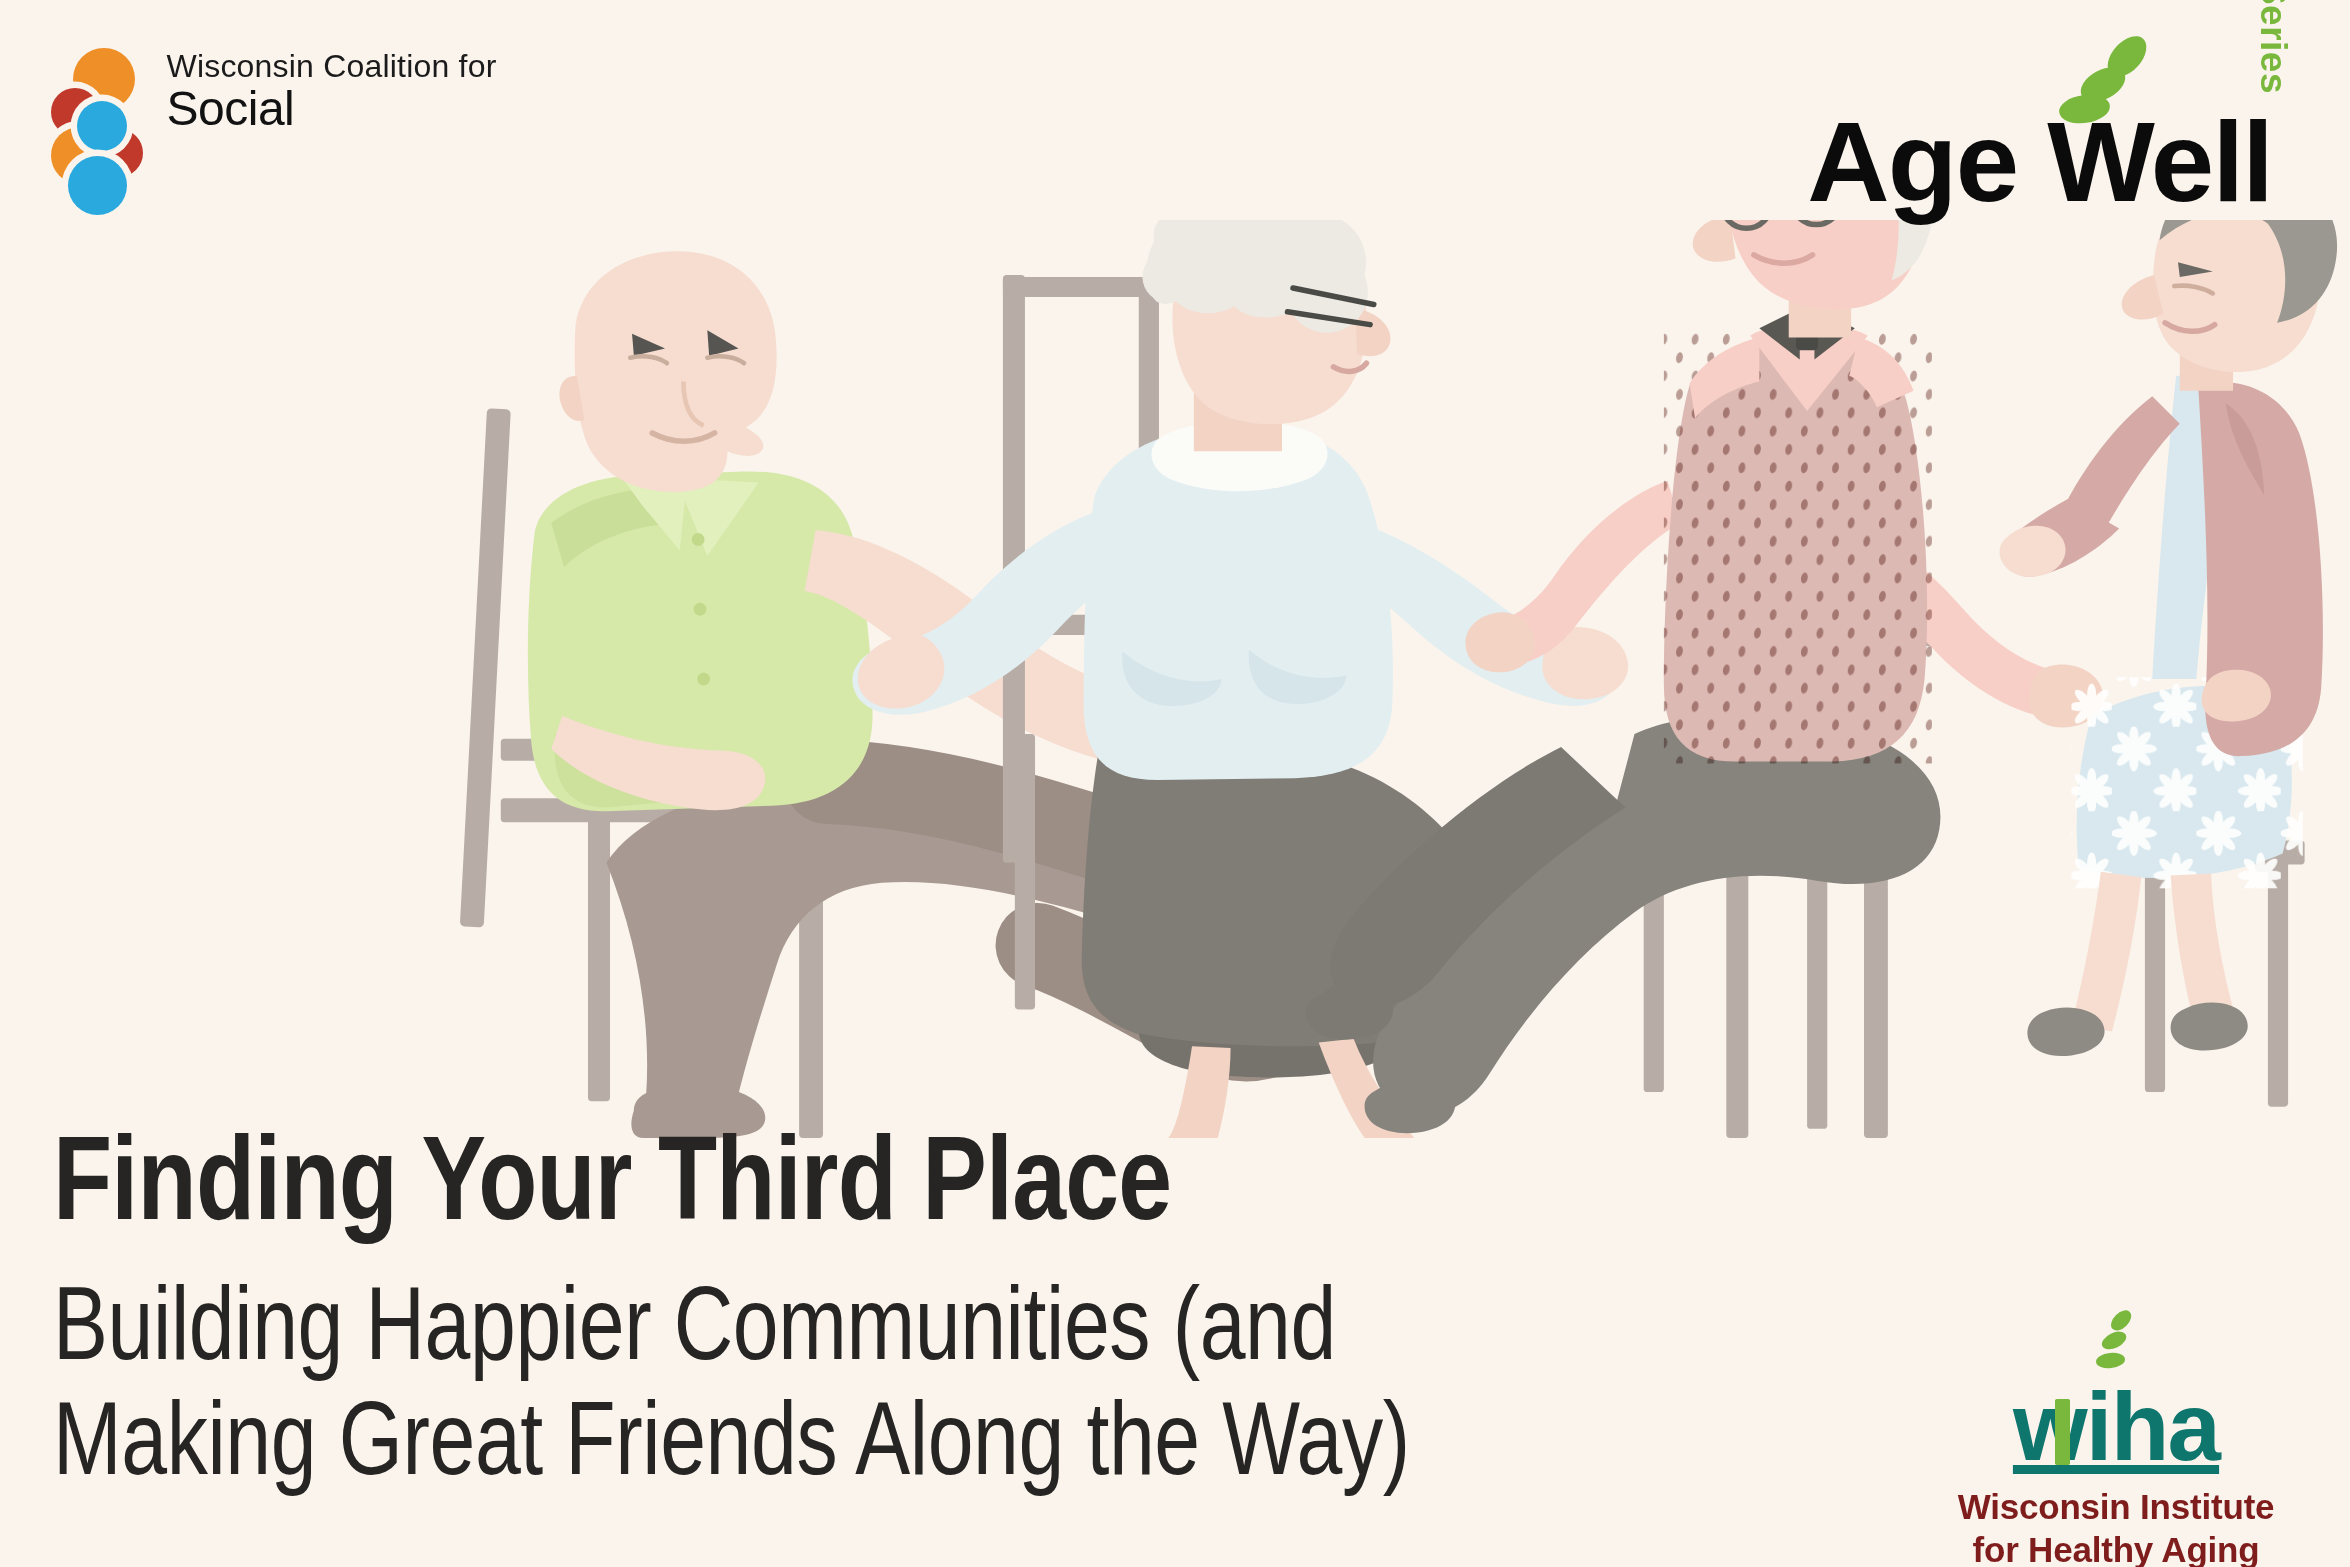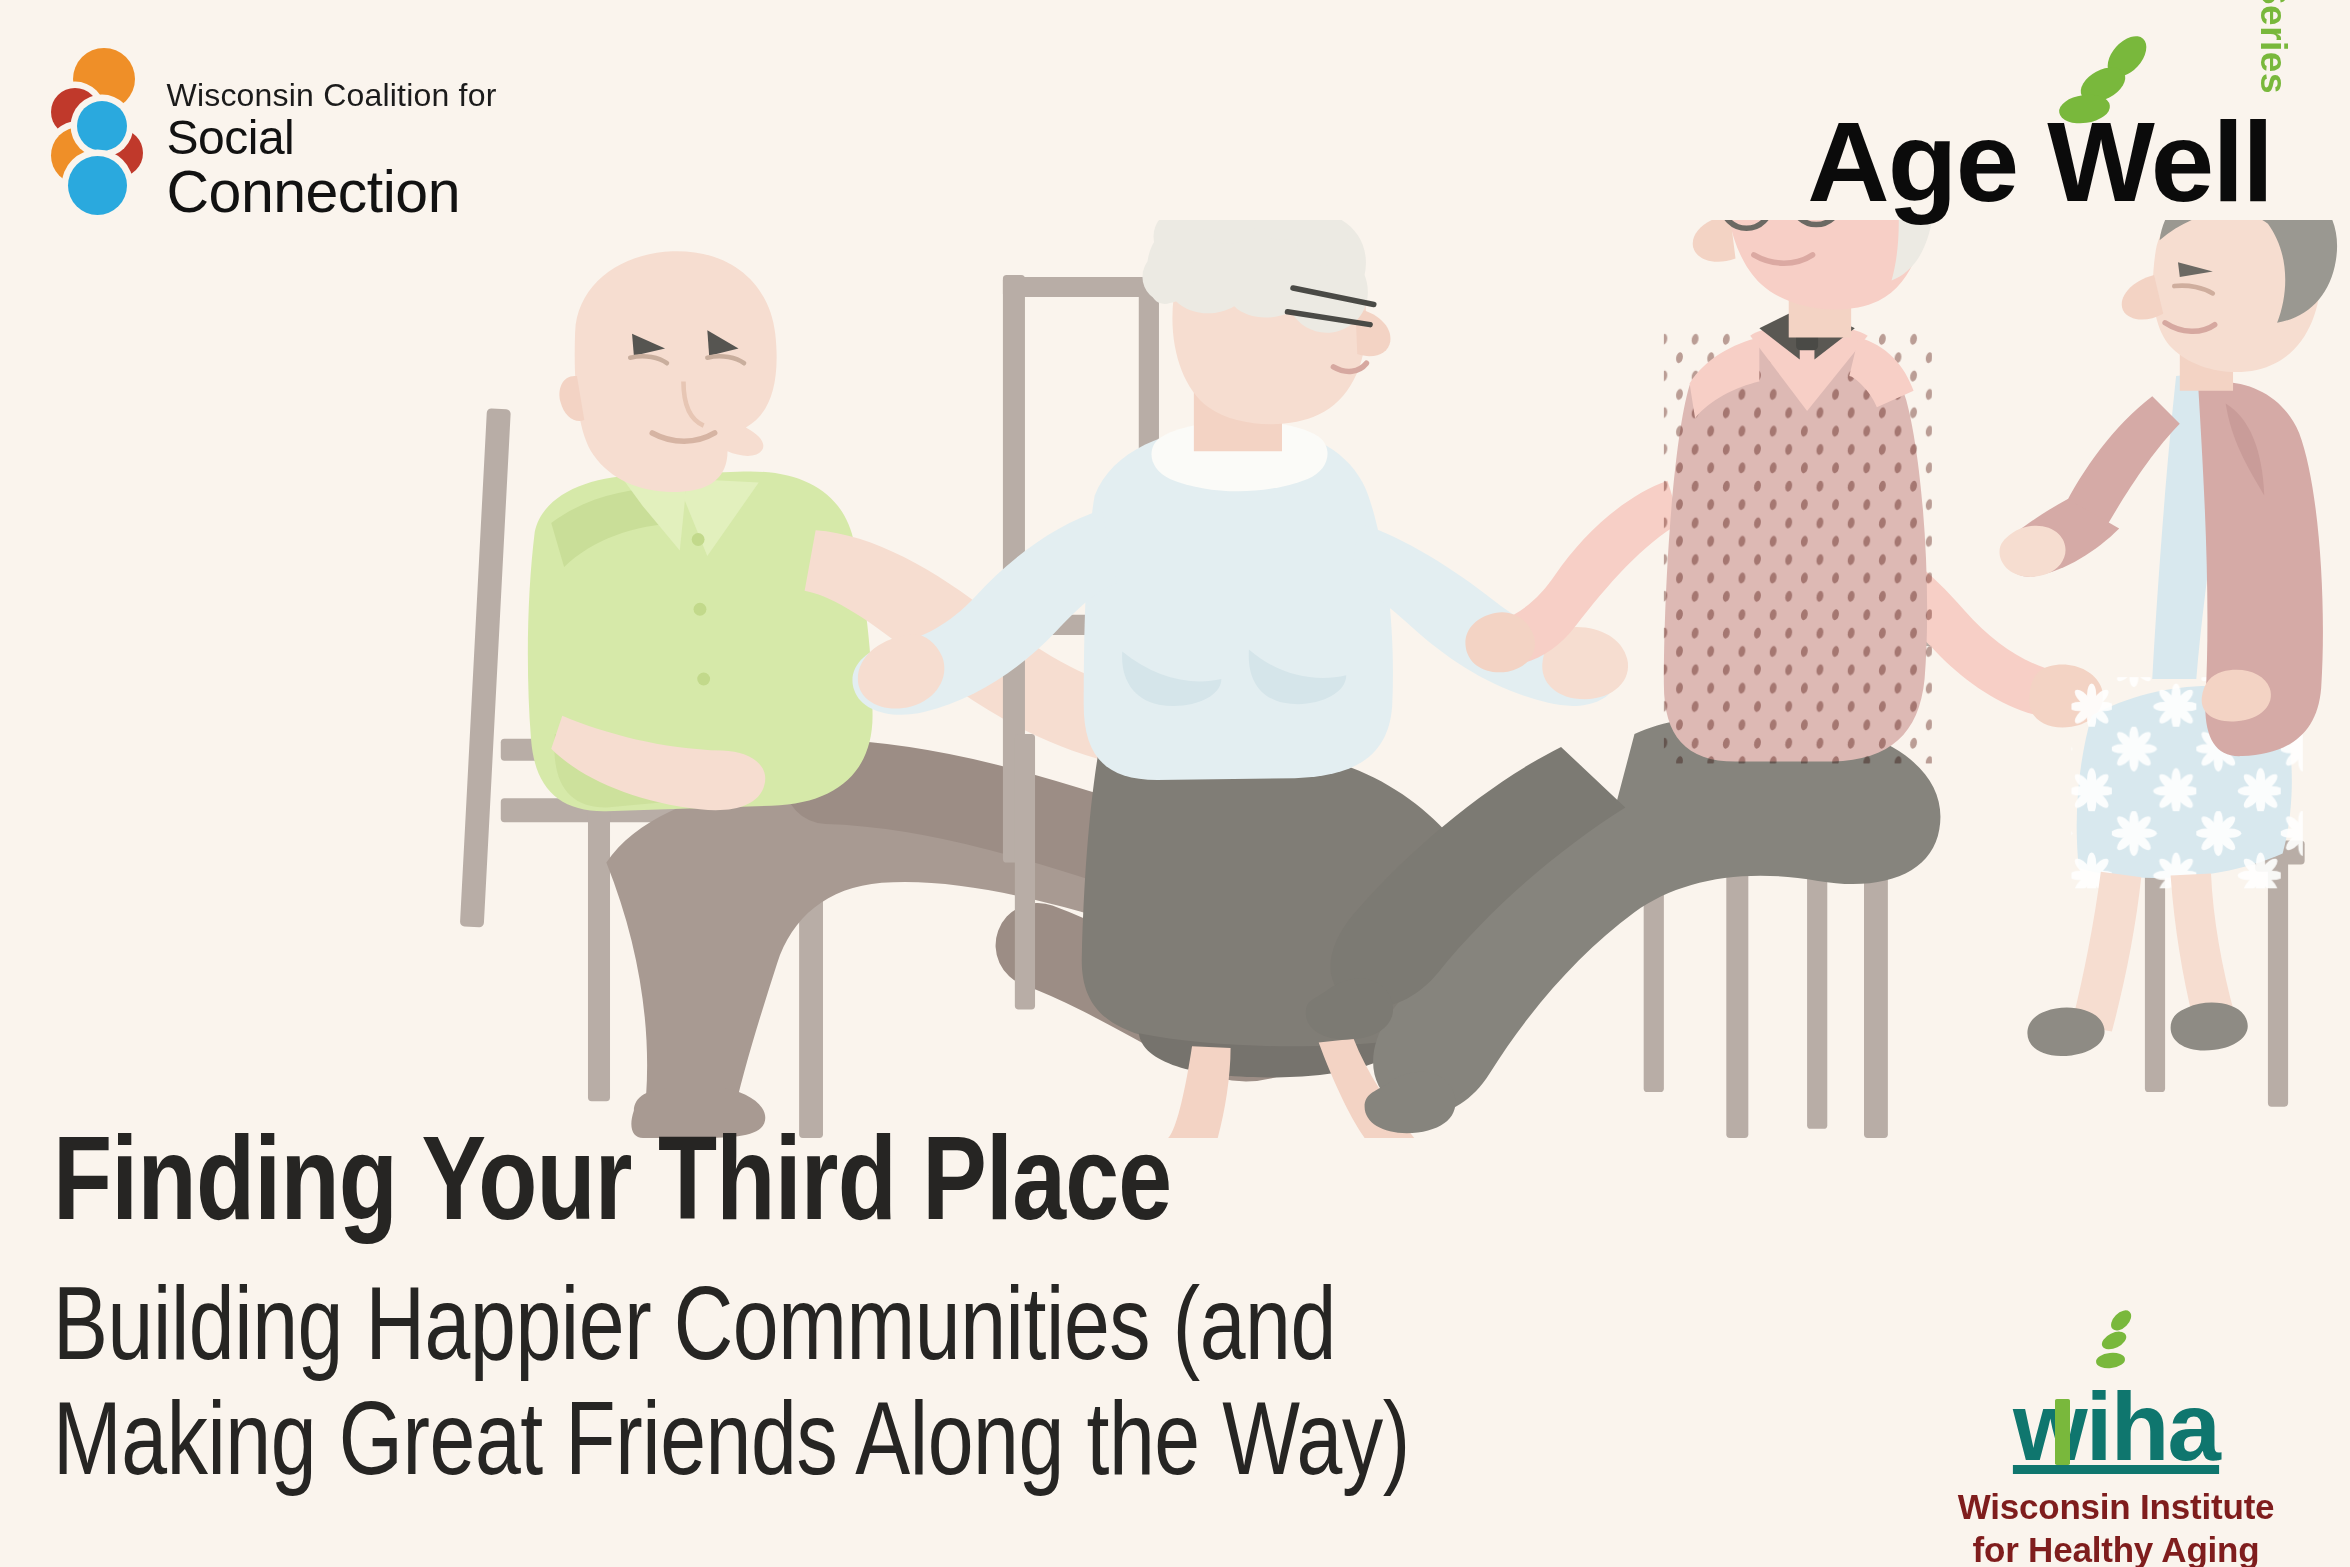--- a/index.html
+++ b/index.html
@@ -6,21 +6,21 @@
   body{
     width:2351px;height:1568px;
     background:#faf4ed;
     font-family:"Liberation Sans", sans-serif;
     overflow:hidden;
     position:relative;
   }
   .stage{position:absolute;inset:0;}
 
   
-  #wcsc-logo{position:absolute;left:51px;top:48px;display:flex;align-items:flex-end;gap:16.5px;}
+  #wcsc-logo{position:absolute;left:51px;top:48px;display:flex;align-items:flex-start;gap:16.5px;}
   #wcsc-mark{position:relative;width:99px;height:174px;flex:none;}
   #wcsc-mark .b{position:absolute;border-radius:50%;box-shadow:0 0 0 6.4px #faf4ed;}
   #wcsc-text{display:flex;flex-direction:column;justify-content:center;}
   #wcsc-line1{font-size:32px;letter-spacing:0.2px;color:#1b1b1b;font-weight:400;line-height:1.15;}
   #wcsc-line2{font-size:48px;color:#121212;font-weight:400;line-height:1.0;letter-spacing:-0.5px;}
   #wcsc-line3{font-size:59px;color:#121212;font-weight:400;line-height:1.02;letter-spacing:-0.5px;}
 
   
   #agewell-logo{position:absolute;right:55px;top:33px;width:496px;height:174px;}
   #agewell-leaves{position:absolute;left:246px;top:9.2px;width:110px;height:83px;}
@@ -353,21 +353,20 @@
       <span class="b" style="left:22px;top:0;width:62px;height:62px;background:#ef8f28;"></span>
       <span class="b" style="left:0;top:40px;width:48px;height:48px;background:#c0392b;"></span>
       <span class="b" style="left:0;top:79px;width:57px;height:57px;background:#ef8f28;"></span>
       <span class="b" style="left:44px;top:81px;width:48px;height:48px;background:#c0392b;"></span>
       <span class="b" style="left:26px;top:53px;width:50px;height:50px;background:#2aa9de;"></span>
       <span class="b" style="left:16.5px;top:108px;width:59px;height:59px;background:#2aa9de;"></span>
     </div>
     <div id="wcsc-text">
       <div id="wcsc-line1">Wisconsin Coalition for</div>
       <div id="wcsc-line2">Social</div>
-      <div id="wcsc-line3">Connection</div>
     </div>
   </div>
 
   <div id="agewell-logo">
     <div id="agewell-leaves">
       <i style="left:57px;top:0;width:48px;height:29px;transform:rotate(-48deg);"></i>
       <i style="left:33px;top:27.5px;width:48px;height:29px;transform:rotate(-28deg);"></i>
       <i style="left:13px;top:53px;width:51px;height:27.5px;transform:rotate(-8deg);"></i>
     </div>
     <div id="agewell-word">Age Well</div>

